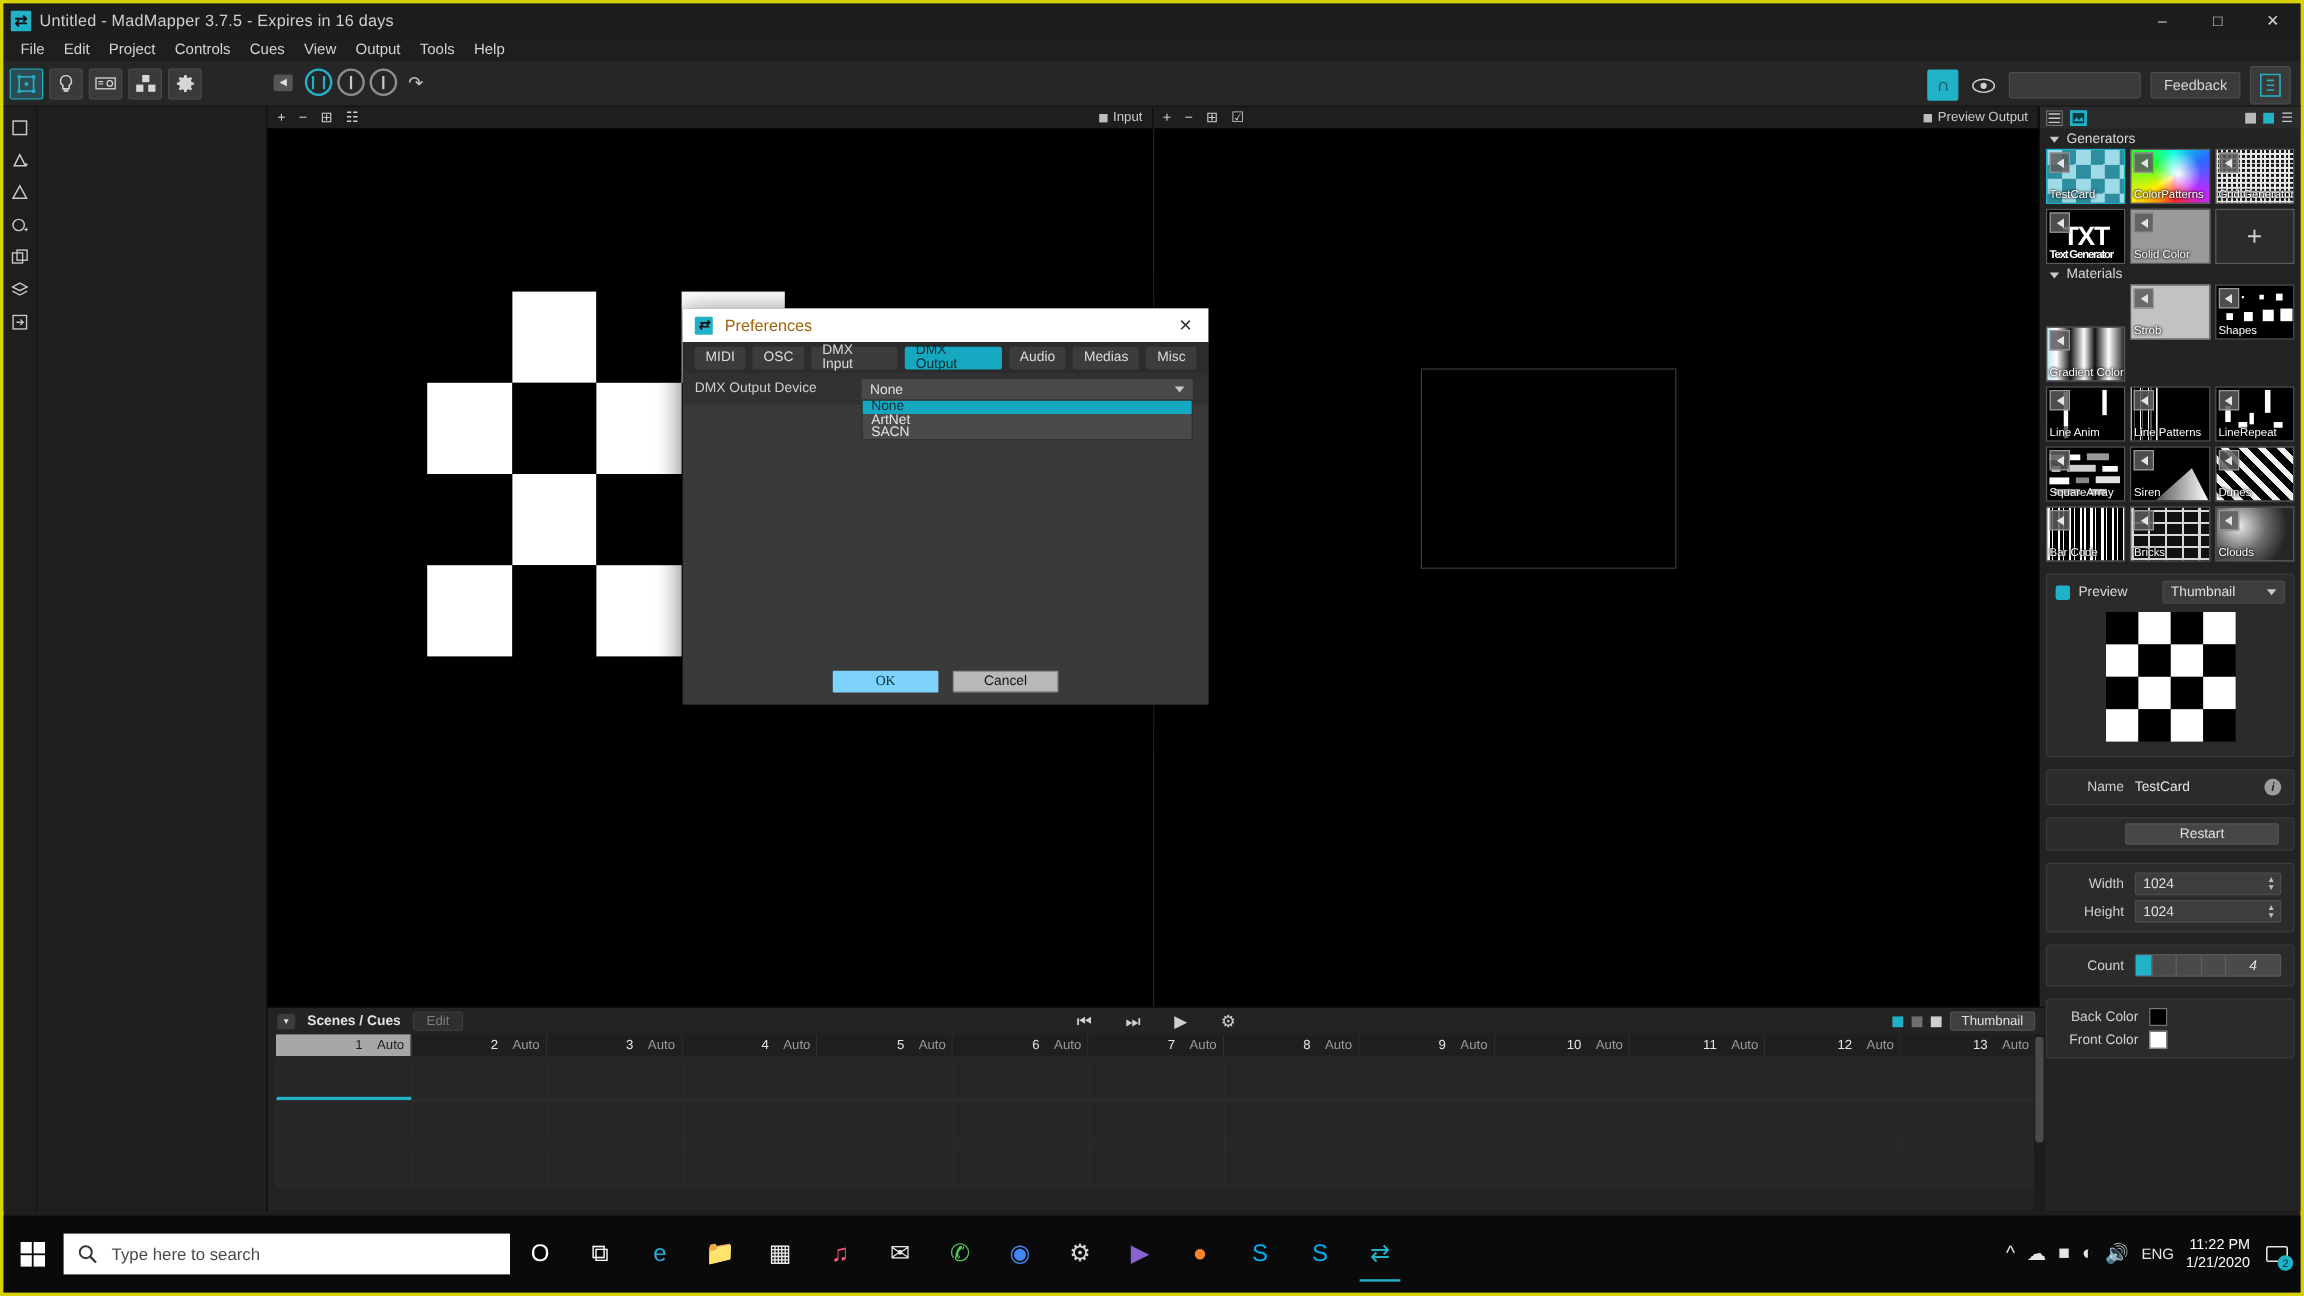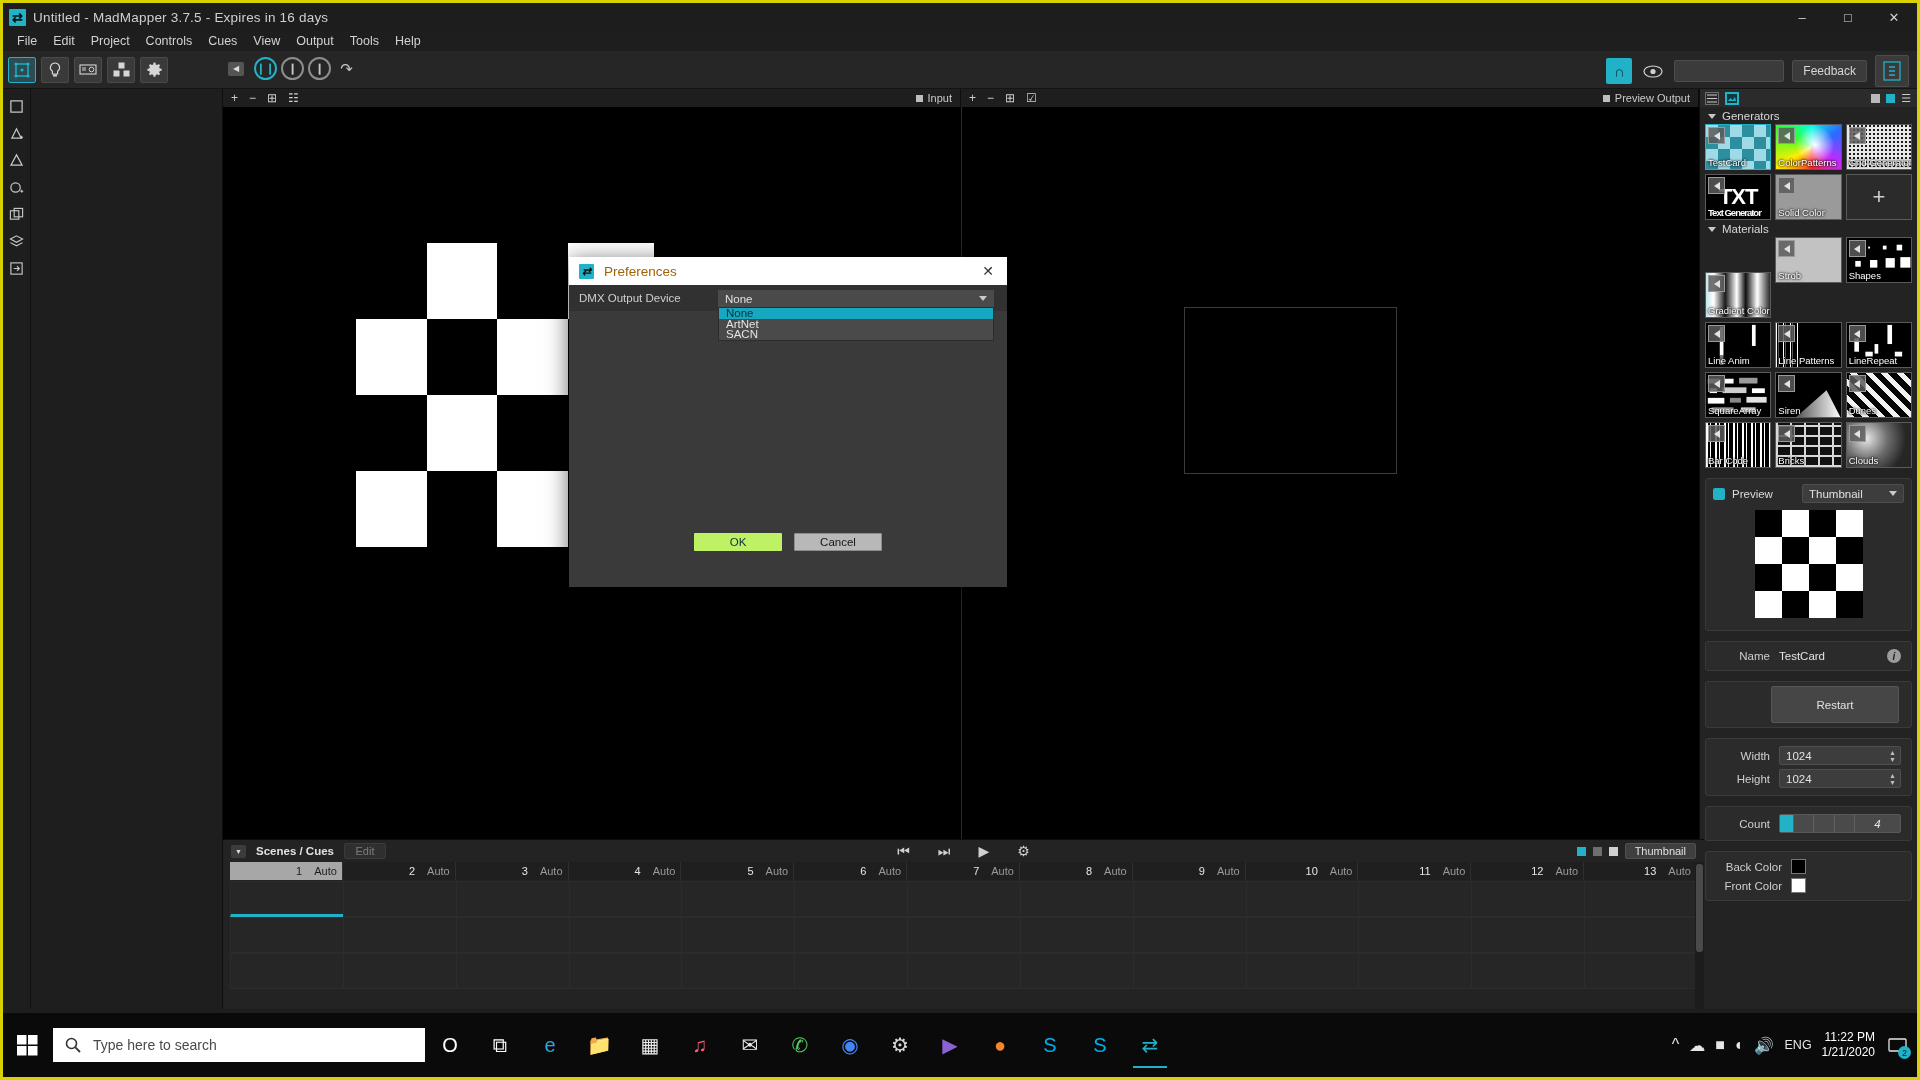--- a/index.html
+++ b/index.html
@@ -222,21 +222,21 @@
     color: #e2e2e2; font-size: 11.5px; display: flex; align-items: center; padding: 0 6px;
     position: relative;
   }
   .spin { position:absolute; right: 4px; top: 2px; color:#bdbdbd; font-size: 7px; line-height: 7px;}
   .info-badge {
     width: 14px; height: 14px; border-radius: 50%; background: #9c9c9c; color: #222;
     font-size: 10px; font-style: italic; font-weight: bold;
     display:flex; align-items:center; justify-content:center;
   }
   #restart-btn {
-    margin: 4px 12px 4px auto; width: 128px; height: 37px; background: #464646;
+    margin: 4px 12px 4px auto; width: 128px; height: 18px; background: #464646;
     border: 1px solid #565656; border-radius: 2px; color: #e0e0e0; font-size: 11.5px;
     display: flex; align-items: center; justify-content: center;
   }
   .slider {
     flex: 1; height: 19px; background: #4a4a4a; border: 1px solid #585858; display: flex;
     position: relative; border-radius: 2px;
   }
   .slider .fill { width: 13px; background: #21b2c8; }
   .slider .ticks { flex:1; display:flex; }
   .slider .ticks i { flex:1; border-left: 1px solid #5f5f5f; }
@@ -302,21 +302,21 @@
   }
   #dmx-list {
     position: absolute; left: 149px; top: 22px; width: 276px; background: #4a4a4a;
     border: 1px solid #2c2c2c; z-index: 5;
   }
   #dmx-list .opt { height: 10.5px; padding: 0 7px; color: #e4e4e4; font-size: 11.5px; line-height: 10.5px; }
   #dmx-list .opt.hl { background: #15a8c0; color: #0f3138; }
   #prefs-buttons { position: absolute; left: 0; right: 0; bottom: 10px; display: flex; justify-content: center; gap: 12px;}
   .pbtn { width: 88px; height: 18px; display:flex; align-items:center; justify-content:center;
      font-size: 11.5px; border-radius: 1px;}
-  .pbtn.ok { background: #bef264; color: #08303a; }
+  .pbtn.ok { background: #7dd3fc; color: #08303a; font-family: Liberation Serif, serif; }
   .pbtn.cancel { background: #b8b8b8; color: #151515; border: 1px solid #8d8d8d;}
 
   
   #taskbar {
     position: absolute; left: 0; right: 0; bottom: 0; height: 64px; background: #0a0a0a;
     display: flex; align-items: center;
   }
   #startbtn { width: 48px; height: 46px; display:flex; align-items:center; justify-content:center;}
   #searchbox {
     width: 372px; height: 34px; background: #fff; display: flex; align-items: center;
@@ -882,20 +882,29 @@
         <div class="thumb"></div>
       </div>
   </div>
 
   <div id="prefs">
     <div id="prefs-title">
       <i class="ico"></i>
       <span class="txt">Preferences</span>
       <div id="prefs-close">✕</div>
     </div>
+    <div id="prefs-tabs">
+        <div class="ptab">MIDI</div>
+        <div class="ptab">OSC</div>
+        <div class="ptab">DMX Input</div>
+        <div class="ptab active">DMX Output</div>
+        <div class="ptab">Audio</div>
+        <div class="ptab">Medias</div>
+        <div class="ptab">Misc</div>
+      </div>
     <div id="prefs-content">
       <div id="prefs-field-row">
         <span class="lbl">DMX Output Device</span>
       </div>
       <div id="dmx-combo">
         <span>None</span>
         <i class="tri down"></i>
       </div>
       <div id="dmx-list">
           <div class="opt hl">None</div>

